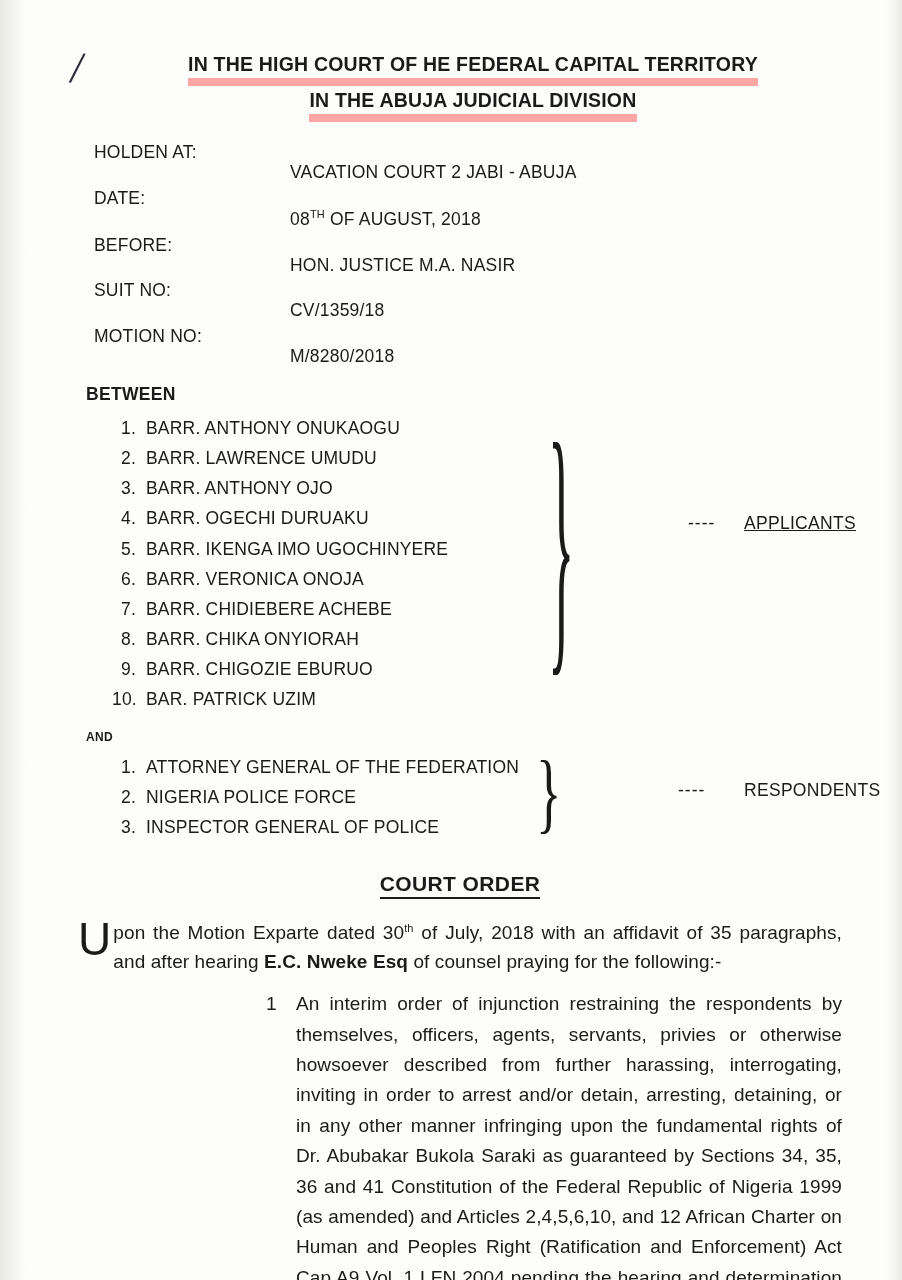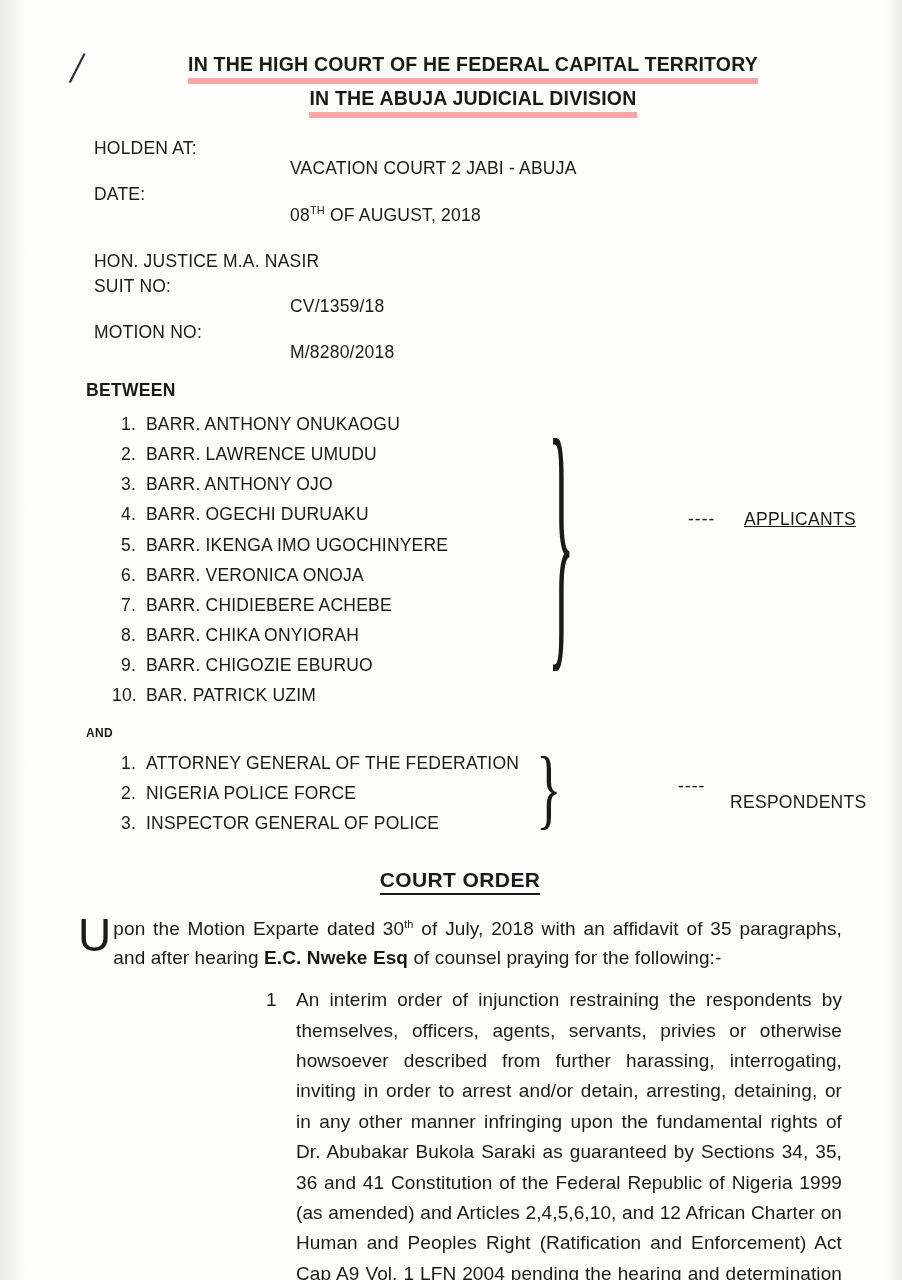--- a/index.html
+++ b/index.html
@@ -61,21 +61,21 @@
   .court-head {
     text-align: center;
     font-weight: bold;
     letter-spacing: .2px;
     font-size: 19.5px;
     line-height: 1.28;
     margin-left: 26px;
   }
   .court-head span {
     display: inline-block;
-    border-bottom: 6px solid #fca5a5;
+    border-bottom: 8px solid #fca5a5;
     padding-bottom: 1px;
   }
   .court-head .line2 { margin-top: 2px; }
 
   .meta {
     margin-top: 18px;
     margin-left: 16px;
     font-size: 17.5px;
     line-height: 1.48;
   }
@@ -225,20 +225,21 @@
     <div class="meta">
       <div class="meta-row">
         <div class="meta-label">HOLDEN AT:</div>
         <div class="meta-value">VACATION COURT 2 JABI - ABUJA</div>
       </div>
       <div class="meta-row">
         <div class="meta-label">DATE:</div>
         <div class="meta-value"><span>08</span><sup>TH</sup><span> OF AUGUST, 2018</span></div>
       </div>
       <div class="meta-row">
+        <div class="meta-label">BEFORE:</div>
         <div class="meta-value">HON. JUSTICE M.A. NASIR</div>
       </div>
       <div class="meta-row">
         <div class="meta-label">SUIT NO:</div>
         <div class="meta-value">CV/1359/18</div>
       </div>
       <div class="meta-row">
         <div class="meta-label">MOTION NO:</div>
         <div class="meta-value">M/8280/2018</div>
       </div>
@@ -306,21 +307,21 @@
             <span class="num">2.</span>
             <span>NIGERIA POLICE FORCE</span>
           </li>
         <li>
             <span class="num">3.</span>
             <span>INSPECTOR GENERAL OF POLICE</span>
           </li>
       </ol>
       <div class="brace respondents">}</div>
       <div class="dashes" style="left:600px; top:28px;">----</div>
-      <div class="role" style="left:652px; top:28px;margin-top:16px;">RESPONDENTS</div>
+      <div class="role" style="left:666px; top:28px;">RESPONDENTS</div>
     </div>
 
     <div class="order-title">
       <span>COURT ORDER</span>
     </div>
 
     <div class="body-text">
       <span class="dropcap">U</span><span>pon the Motion Exparte dated 30</span><sup>th</sup><span> of July, 2018 with an affidavit of 35 paragraphs, and after hearing </span><b>E.C. Nweke Esq</b><span> of counsel praying for the following:-</span>
     </div>
 

